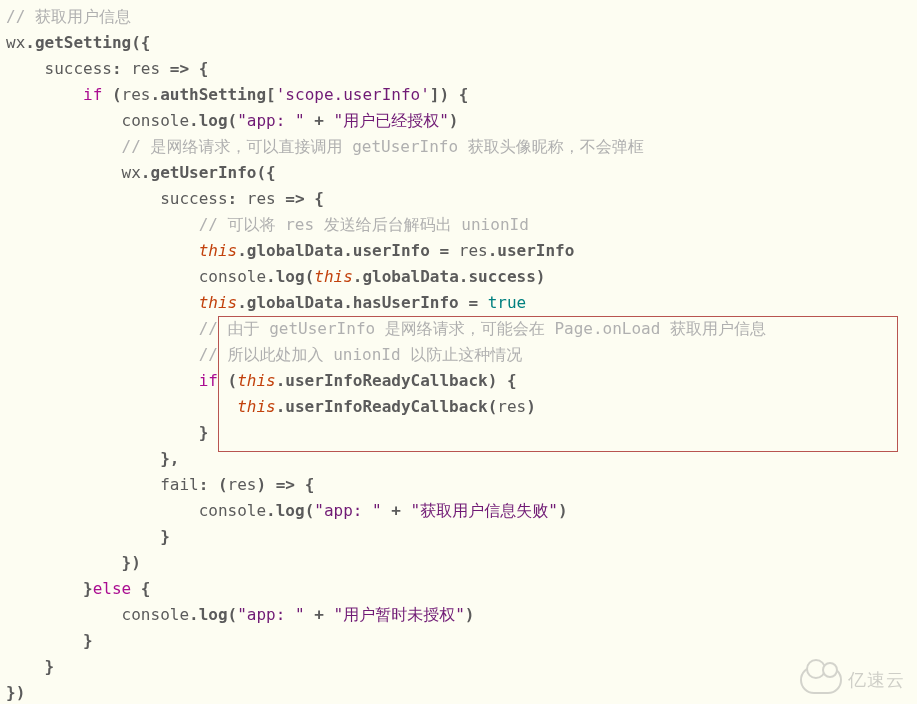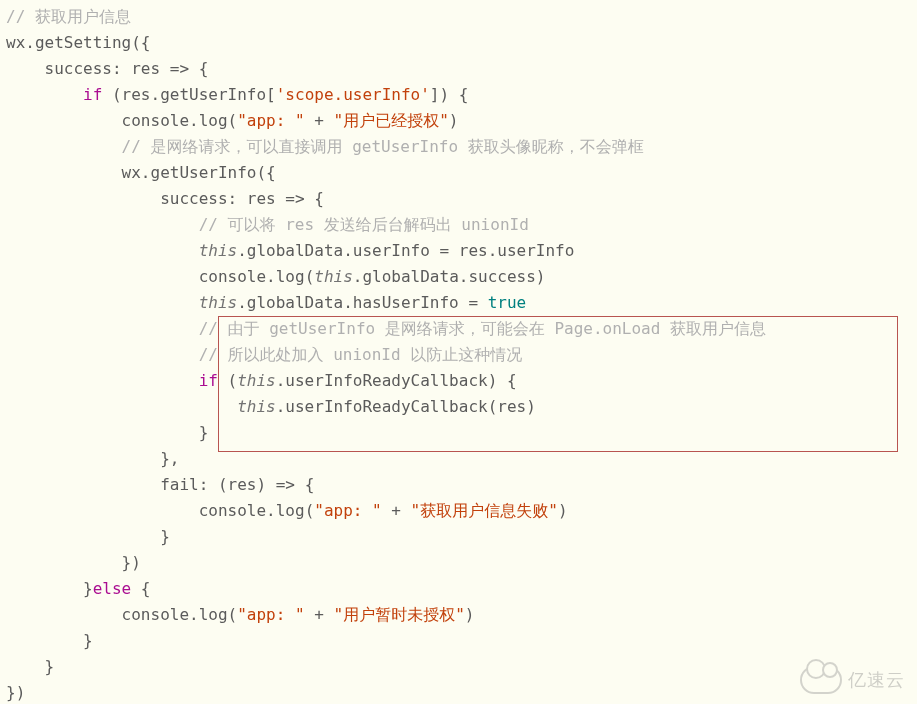--- a/index.html
+++ b/index.html
@@ -14,24 +14,24 @@
     color: #5b5b5b;
     overflow: hidden;
   }
   pre.code {
     margin: 0;
     padding: 4px 6px 6px 6px;
     white-space: pre;
   }
   .cm  { color: #b0b0b0; }   
   .id  { color: #5b5b5b; }
-  .pu  { color: #5b5b5b; }
+  .pu  { color: #5b5b5b; font-weight: bold; }
   .kw  { color: #aa0d91; }   
-  .kw2 { color: #737373; font-style: italic; } 
-  .str { color: #c2410c; }   
+  .kw2 { color: #c2410c; font-style: italic; } 
+  .str { color: #701a75; }   
   .lit { color: #008080; }   
 
   .highlight-box {
     position: absolute;
     left: 218px;
     top: 316px;
     width: 678px;
     height: 134px;
     border: 1px solid #b85450;
     background: transparent;
@@ -72,21 +72,21 @@
     color: #7a7a7a;
     letter-spacing: 1px;
   }
 </style>
 </head>
 <body>
 
 <pre class="code"><span class="cm">// 获取用户信息</span>
 <span><span class="id">wx</span><span class="pu">.getSetting({</span></span>
 <span><span class="id">    success</span><span class="pu">: </span><span class="id">res</span><span class="pu"> =&gt; {</span></span>
-<span><span>        </span><span class="kw">if</span><span class="pu"> (</span><span class="id">res</span><span class="pu">.getUserInfo[</span><span class="str">'scope.userInfo'</span><span class="pu">]) {</span></span>
+<span><span>        </span><span class="kw">if</span><span class="pu"> (</span><span class="id">res</span><span class="pu">.authSetting[</span><span class="str">'scope.userInfo'</span><span class="pu">]) {</span></span>
 <span><span class="id">            console</span><span class="pu">.log(</span><span class="str">"app: "</span><span class="pu"> + </span><span class="str">"用户已经授权"</span><span class="pu">)</span></span>
 <span><span class="cm">            // 是网络请求，可以直接调用 getUserInfo 获取头像昵称，不会弹框</span></span>
 <span><span class="id">            wx</span><span class="pu">.getUserInfo({</span></span>
 <span><span class="id">                success</span><span class="pu">: </span><span class="id">res</span><span class="pu"> =&gt; {</span></span>
 <span><span class="cm">                    // 可以将 res 发送给后台解码出 unionId</span></span>
 <span><span>                    </span><span class="kw2">this</span><span class="pu">.globalData.userInfo = </span><span class="id">res</span><span class="pu">.userInfo</span></span>
 <span><span class="id">                    console</span><span class="pu">.log(</span><span class="kw2">this</span><span class="pu">.globalData.success)</span></span>
 <span><span>                    </span><span class="kw2">this</span><span class="pu">.globalData.hasUserInfo = </span><span class="lit">true</span></span>
 <span><span class="cm">                    // 由于 getUserInfo 是网络请求，可能会在 Page.onLoad 获取用户信息</span></span>
 <span><span class="cm">                    // 所以此处加入 unionId 以防止这种情况</span></span>

